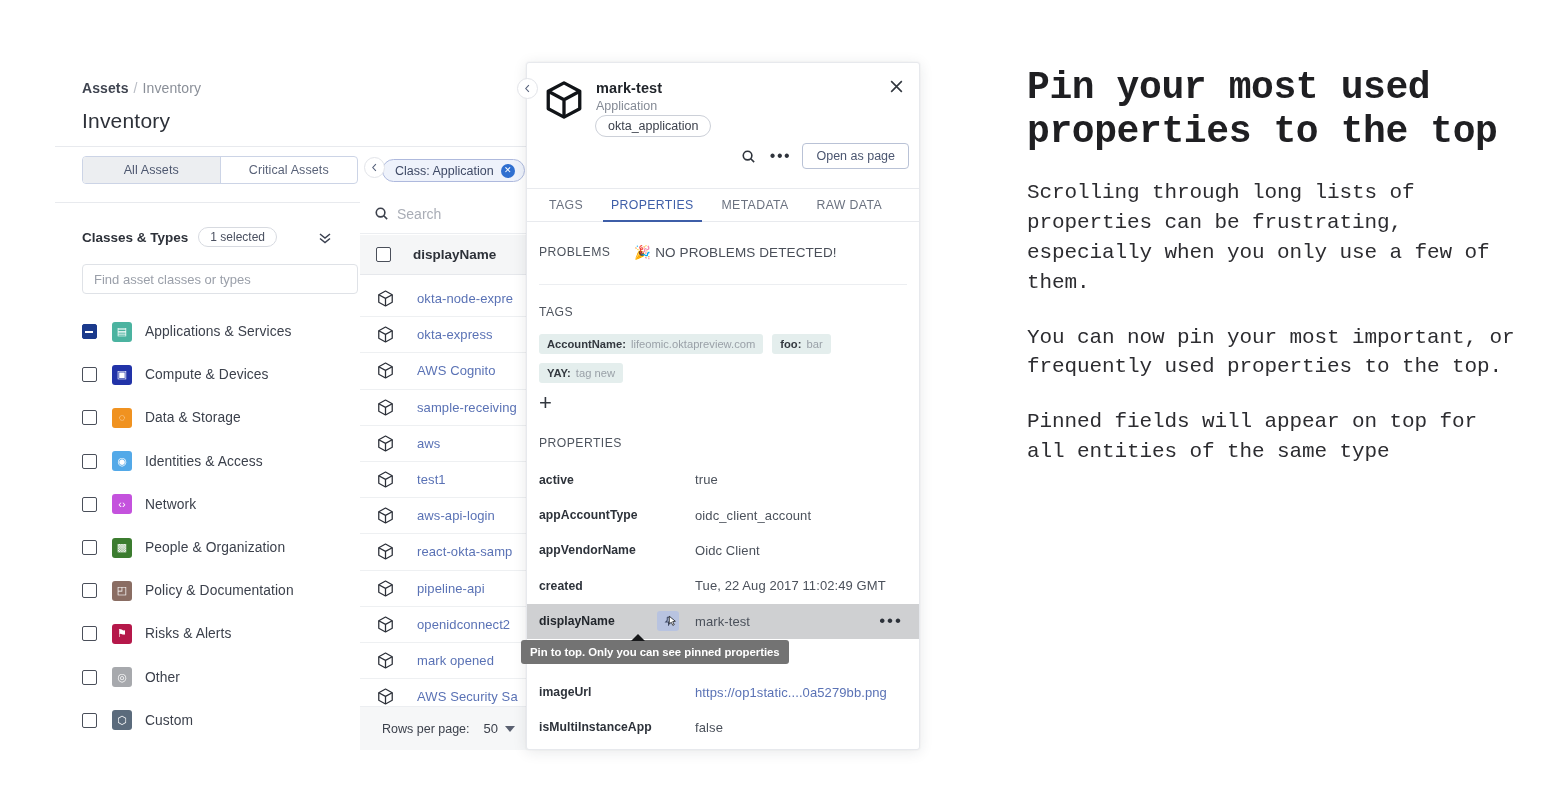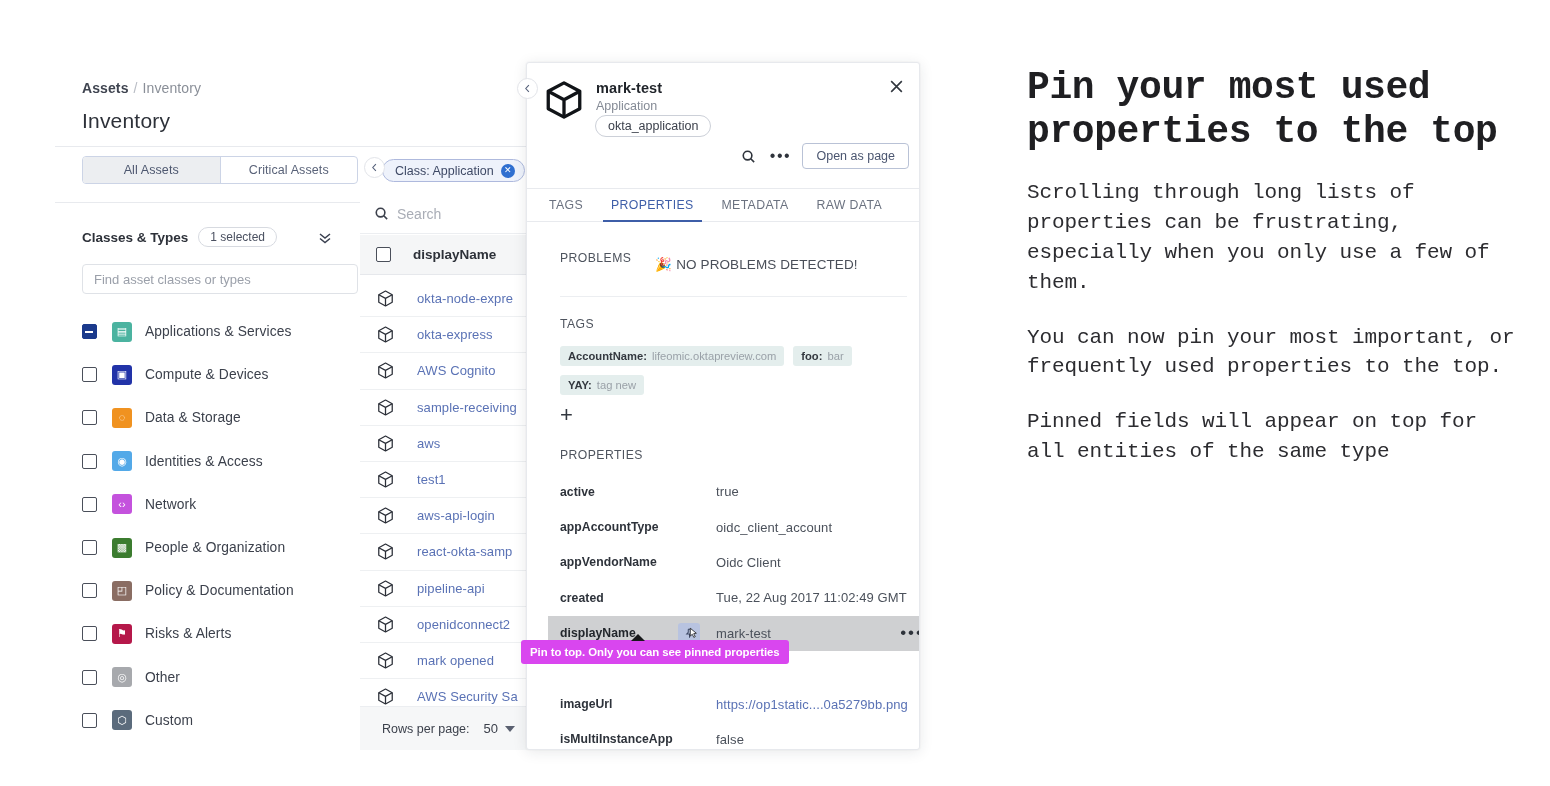--- a/index.html
+++ b/index.html
@@ -248,27 +248,27 @@
     display: flex; align-items: center; justify-content: center;
     font-size: 12.3px; color: #6b7280; letter-spacing: .35px;
     position: relative;
   }
   .d-tab.active { color: #3e5ea8; }
   .d-tab.active::after {
     content: ""; position: absolute; left: 6px; right: 6px; bottom: -1px;
     height: 2px; background: #3e5ea8;
   }
 
-  .d-body { position: relative; padding-left: 21px; }
+  .d-body { position: relative; }
   .prob-row {
     display: flex; align-items: center;
     padding: 22px 0 0 12px; gap: 24px;
   }
   .sec-label { font-size: 12.2px; color: #4e545e; letter-spacing: .45px; }
-  .prob-val { font-size: 13.5px; color: #4a4f59; letter-spacing: .1px; margin-top: 12px; }
+  .prob-val { font-size: 13.5px; color: #4a4f59; letter-spacing: .1px; }
   .prob-emoji { margin-right: 4px; }
 
   .d-hr {
     margin: 24px 12px 0 12px; height: 1px; background: #eceef1;
   }
 
   .tags-sec { padding: 20px 0 0 12px; }
   .tag-list { display: flex; gap: 9px; margin-top: 15px; flex-wrap: wrap; }
   .tag-chip {
     background: #e4eeed; border-radius: 3px;
@@ -302,21 +302,21 @@
     width: 22px; height: 20px; border-radius: 3px;
     background: #b8c3e0; display: flex; align-items: center;
     justify-content: center; position: relative; color: #3f4a66;
   }
   .dots {
     position: absolute; right: 18px; top: 50%; transform: translateY(-50%);
     letter-spacing: 2px; font-size: 17px; color: #2d323a; line-height: 0;
   }
   .tooltip {
     position: absolute; left: 521px; top: 640px;
-    background: #d946ef; color: #fff;
+    background: #737373; color: #fff;
     font-size: 11.4px; font-weight: 700; letter-spacing: -.05px;
     padding: 6px 9px; border-radius: 3px; z-index: 60;
     white-space: nowrap;
   }
   .tooltip::before {
     content: ""; position: absolute; left: 110px; top: -6px;
     border-left: 7px solid transparent; border-right: 7px solid transparent;
     border-bottom: 7px solid #17181a;
   }
   .masked-val {

